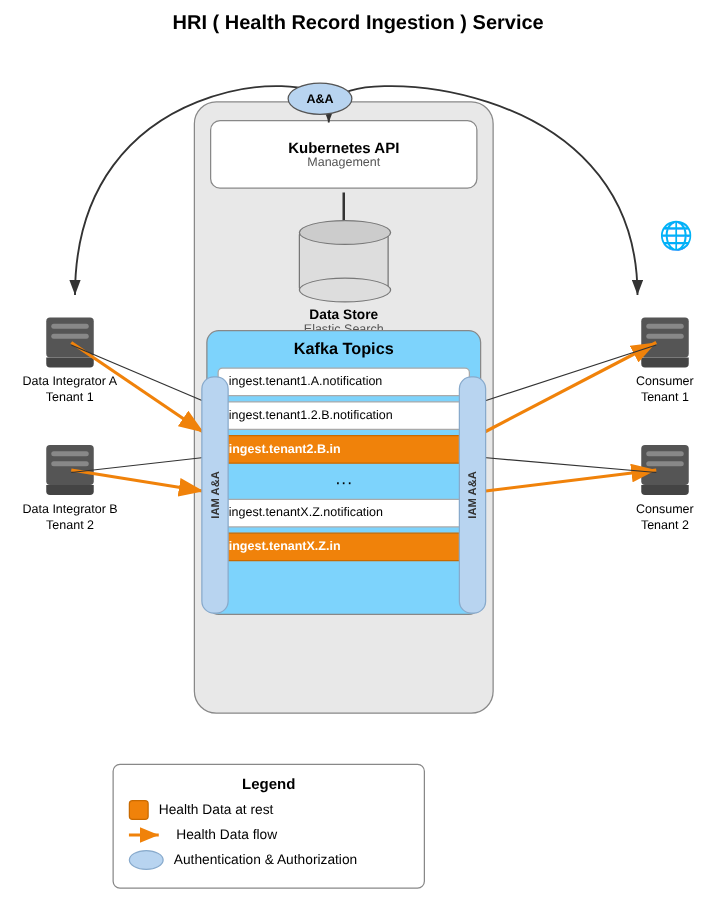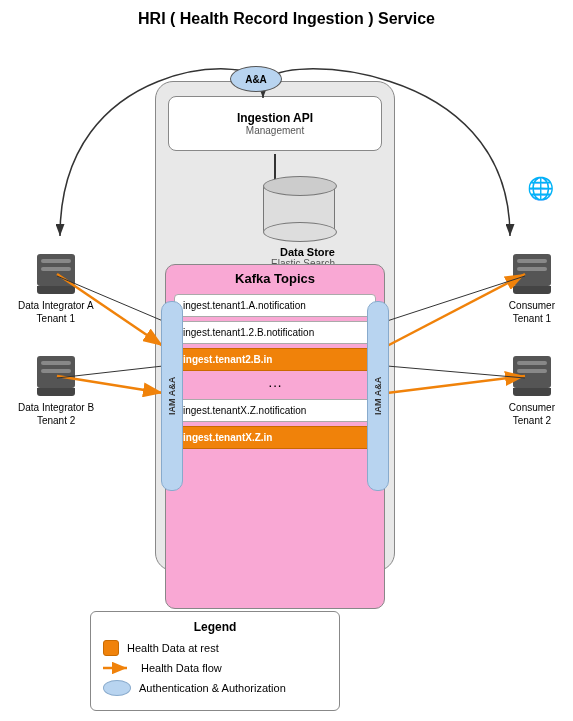--- a/index.html
+++ b/index.html
@@ -97,21 +97,21 @@
     }
 
     
     .datastore {
       position: absolute;
       left: 215px;
       top: 148px;
       width: 120px;
       display: flex;
       flex-direction: column;
-      align-items: flex-end;
+      align-items: center;
     }
     .cylinder {
       width: 72px;
       height: 50px;
       background: #ddd;
       border: 1.5px solid #777;
       border-radius: 4px;
       position: relative;
       display: flex;
       align-items: center;
@@ -156,24 +156,24 @@
       top: 140px;
       font-size: 22px;
     }
 
     
     .kafka-box {
       position: absolute;
       left: 165px;
       top: 228px;
       width: 220px;
-      height: 345px;
+      height: 228px;
       border: 1.5px solid #888;
       border-radius: 10px;
-      background: #f9a8d4;
+      background: #7dd3fc;
     }
     .kafka-title {
       text-align: center;
       font-weight: bold;
       font-size: 13px;
       padding: 6px 0 4px 0;
     }
 
     
     .topic-row {
@@ -380,21 +380,21 @@
 <div class="page-title">HRI ( Health Record Ingestion ) Service</div>
 
 <div class="diagram">
 
   <div class="aaa-oval">A&amp;A</div>
 
   <div class="central-box">
   </div>
 
   <div class="mgmt-api-box">
-    <span class="title">Ingestion API</span>
+    <span class="title">Kubernetes API</span>
     <span class="subtitle">Management</span>
   </div>
 
   <div class="arrow-down-mgmt"></div>
 
   <div class="datastore">
     <div class="cylinder"></div>
     <div class="datastore-label-title">Data Store</div>
     <div class="datastore-label-sub">Elastic Search</div>
   </div>

